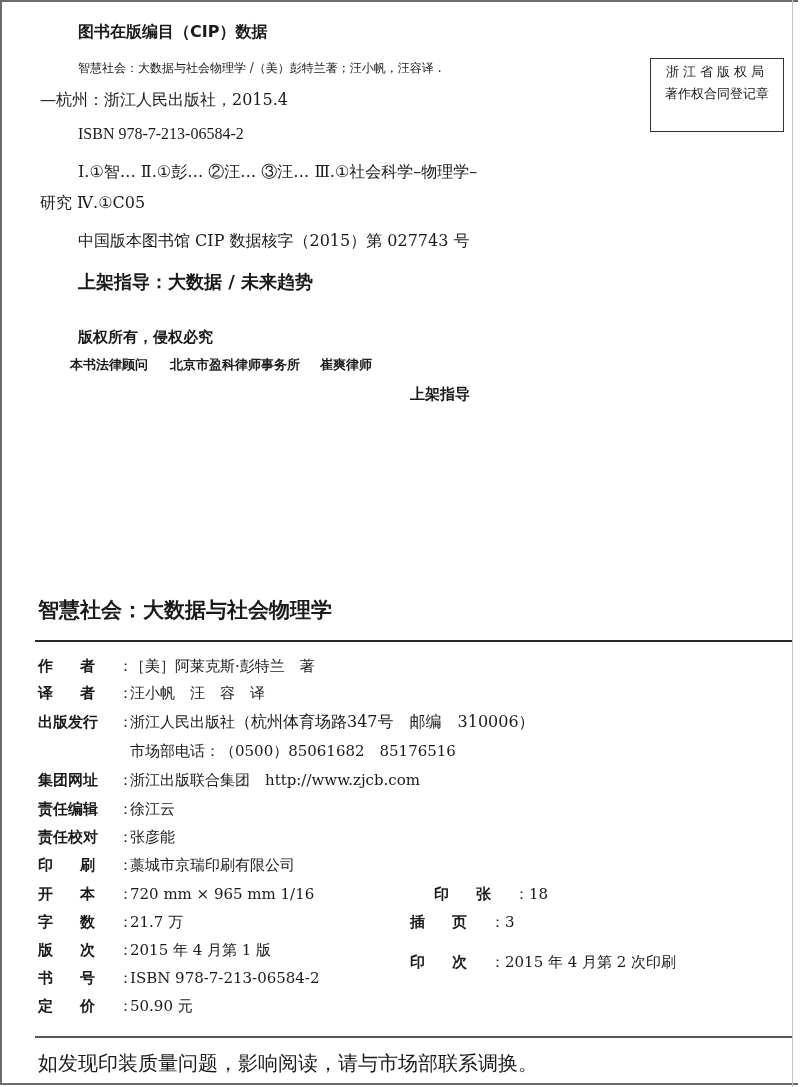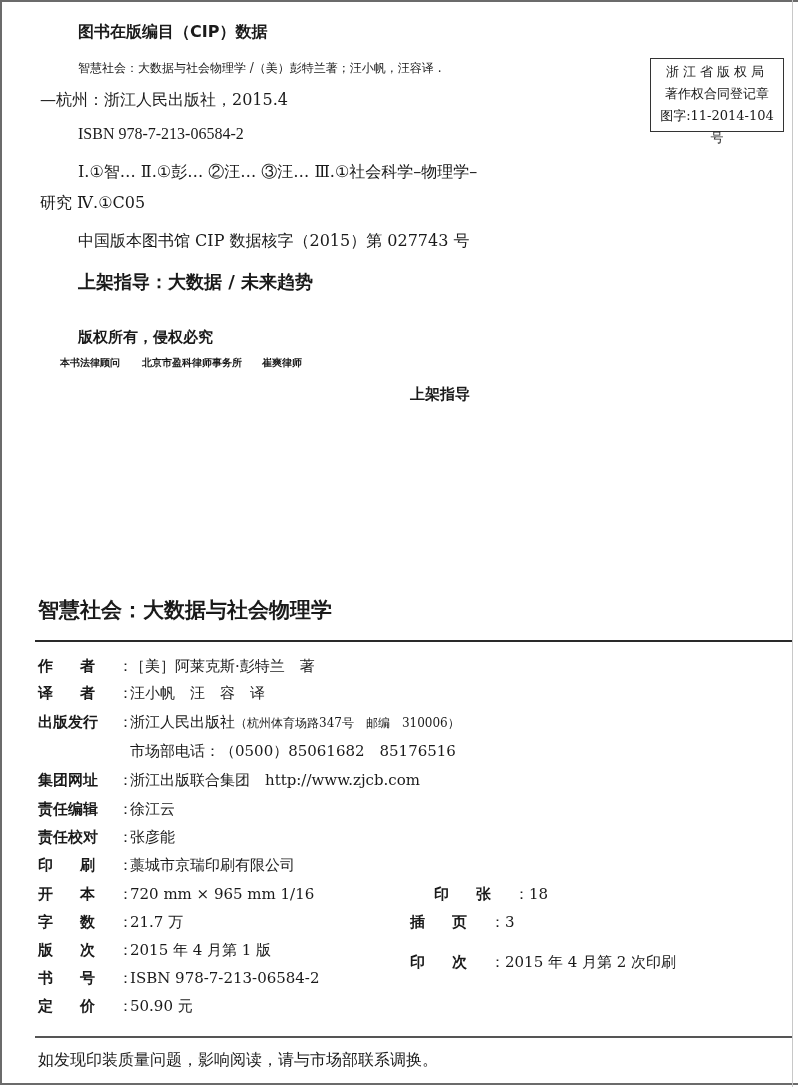--- a/index.html
+++ b/index.html
@@ -25,61 +25,60 @@
     .shelf { left: 78px; top: 270px; font-size: 18px; }
 
     .stamp {
       position: absolute; left: 650px; top: 58px; width: 134px; height: 74px;
       border: 1.5px solid #333; box-sizing: border-box; padding: 2px 4px;
       font-size: 13px; line-height: 22px; text-align: center;
     }
     .stamp .l1 { letter-spacing: 4px; }
 
     .rights { left: 78px; top: 328px; font-size: 15px; }
-    .counsel { left: 60px; top: 356px; font-size: 10px; }
+    .counsel { left: 70px; top: 356px; font-size: 13px; }
     .counsel span { display: inline-block; }
     .counsel .firm { margin-left: 22px; }
     .counsel .lawyer1 { margin-left: 20px; }
     .lawyer2 { left: 410px; top: 385px; font-size: 15px; }
 
     .book-title { left: 38px; top: 596px; font-size: 21px; }
     .rule { position: absolute; left: 35px; width: 757px; height: 2px; background: #2a2a2a; }
     .rule.top { top: 640px; }
     .rule.bottom { top: 1036px; background: #555; }
 
     .row { position: absolute; left: 38px; font-size: 15px; height: 24px; line-height: 24px; }
     .row .lbl { display: inline-block; width: 80px; font-weight: bold; letter-spacing: 0; }
     .row .lbl .c1 { display: inline-block; width: 42px; }
     .row .colon { display: inline-block; width: 12px; }
     .row .val { font-family: "DejaVu Serif", "Liberation Serif", serif; }
-    .row .val.small { font-size: 12px; }
+    .row .val.small { font-size: 16px; }
     .row2 { position: absolute; left: 410px; font-size: 15px; height: 24px; line-height: 24px; }
     .row2 .lbl { display: inline-block; width: 80px; font-weight: bold; }
     .row2 .lbl .c1 { display: inline-block; width: 42px; }
 
-    .footer-note { left: 38px; top: 1050px; font-size: 16px; }
+    .footer-note { left: 38px; top: 1050px; font-size: 20px; }
   </style>
 </head>
 <body>
 
 <div class="page"></div>
 <div class="right-edge"></div>
 
 <div class="abs sans bold cip-heading">图书在版编目（CIP）数据</div>
 <div class="abs serif cip-line1">智慧社会：大数据与社会物理学 /（美）彭特兰著；汪小帆，汪容译 .</div>
 <div class="abs serif cip-line2">—杭州：浙江人民出版社，2015.4</div>
 <div class="abs cip-isbn">ISBN 978-7-213-06584-2</div>
 <div class="abs serif cip-class1">Ⅰ.①智…   Ⅱ.①彭…   ②汪…   ③汪…   Ⅲ.①社会科学–物理学–</div>
 <div class="abs serif cip-class2">研究   Ⅳ.①C05</div>
 <div class="abs serif cip-verify">中国版本图书馆 CIP 数据核字（2015）第 027743 号</div>
 
 <div class="stamp serif">
   <div class="l1">浙江省版权局</div>
   <div>著作权合同登记章</div>
-  <div>图字:11-2014-104号</div>
 </div>
 
 <div class="abs sans bold shelf">上架指导：大数据 / 未来趋势</div>
 
 <div class="abs sans bold rights">版权所有，侵权必究</div>
 <div class="abs sans bold counsel">
   <span>本书法律顾问</span><span class="firm">北京市盈科律师事务所</span><span class="lawyer1">崔爽律师</span>
 </div>
 <div class="abs sans bold lawyer2">上架指导</div>
 

